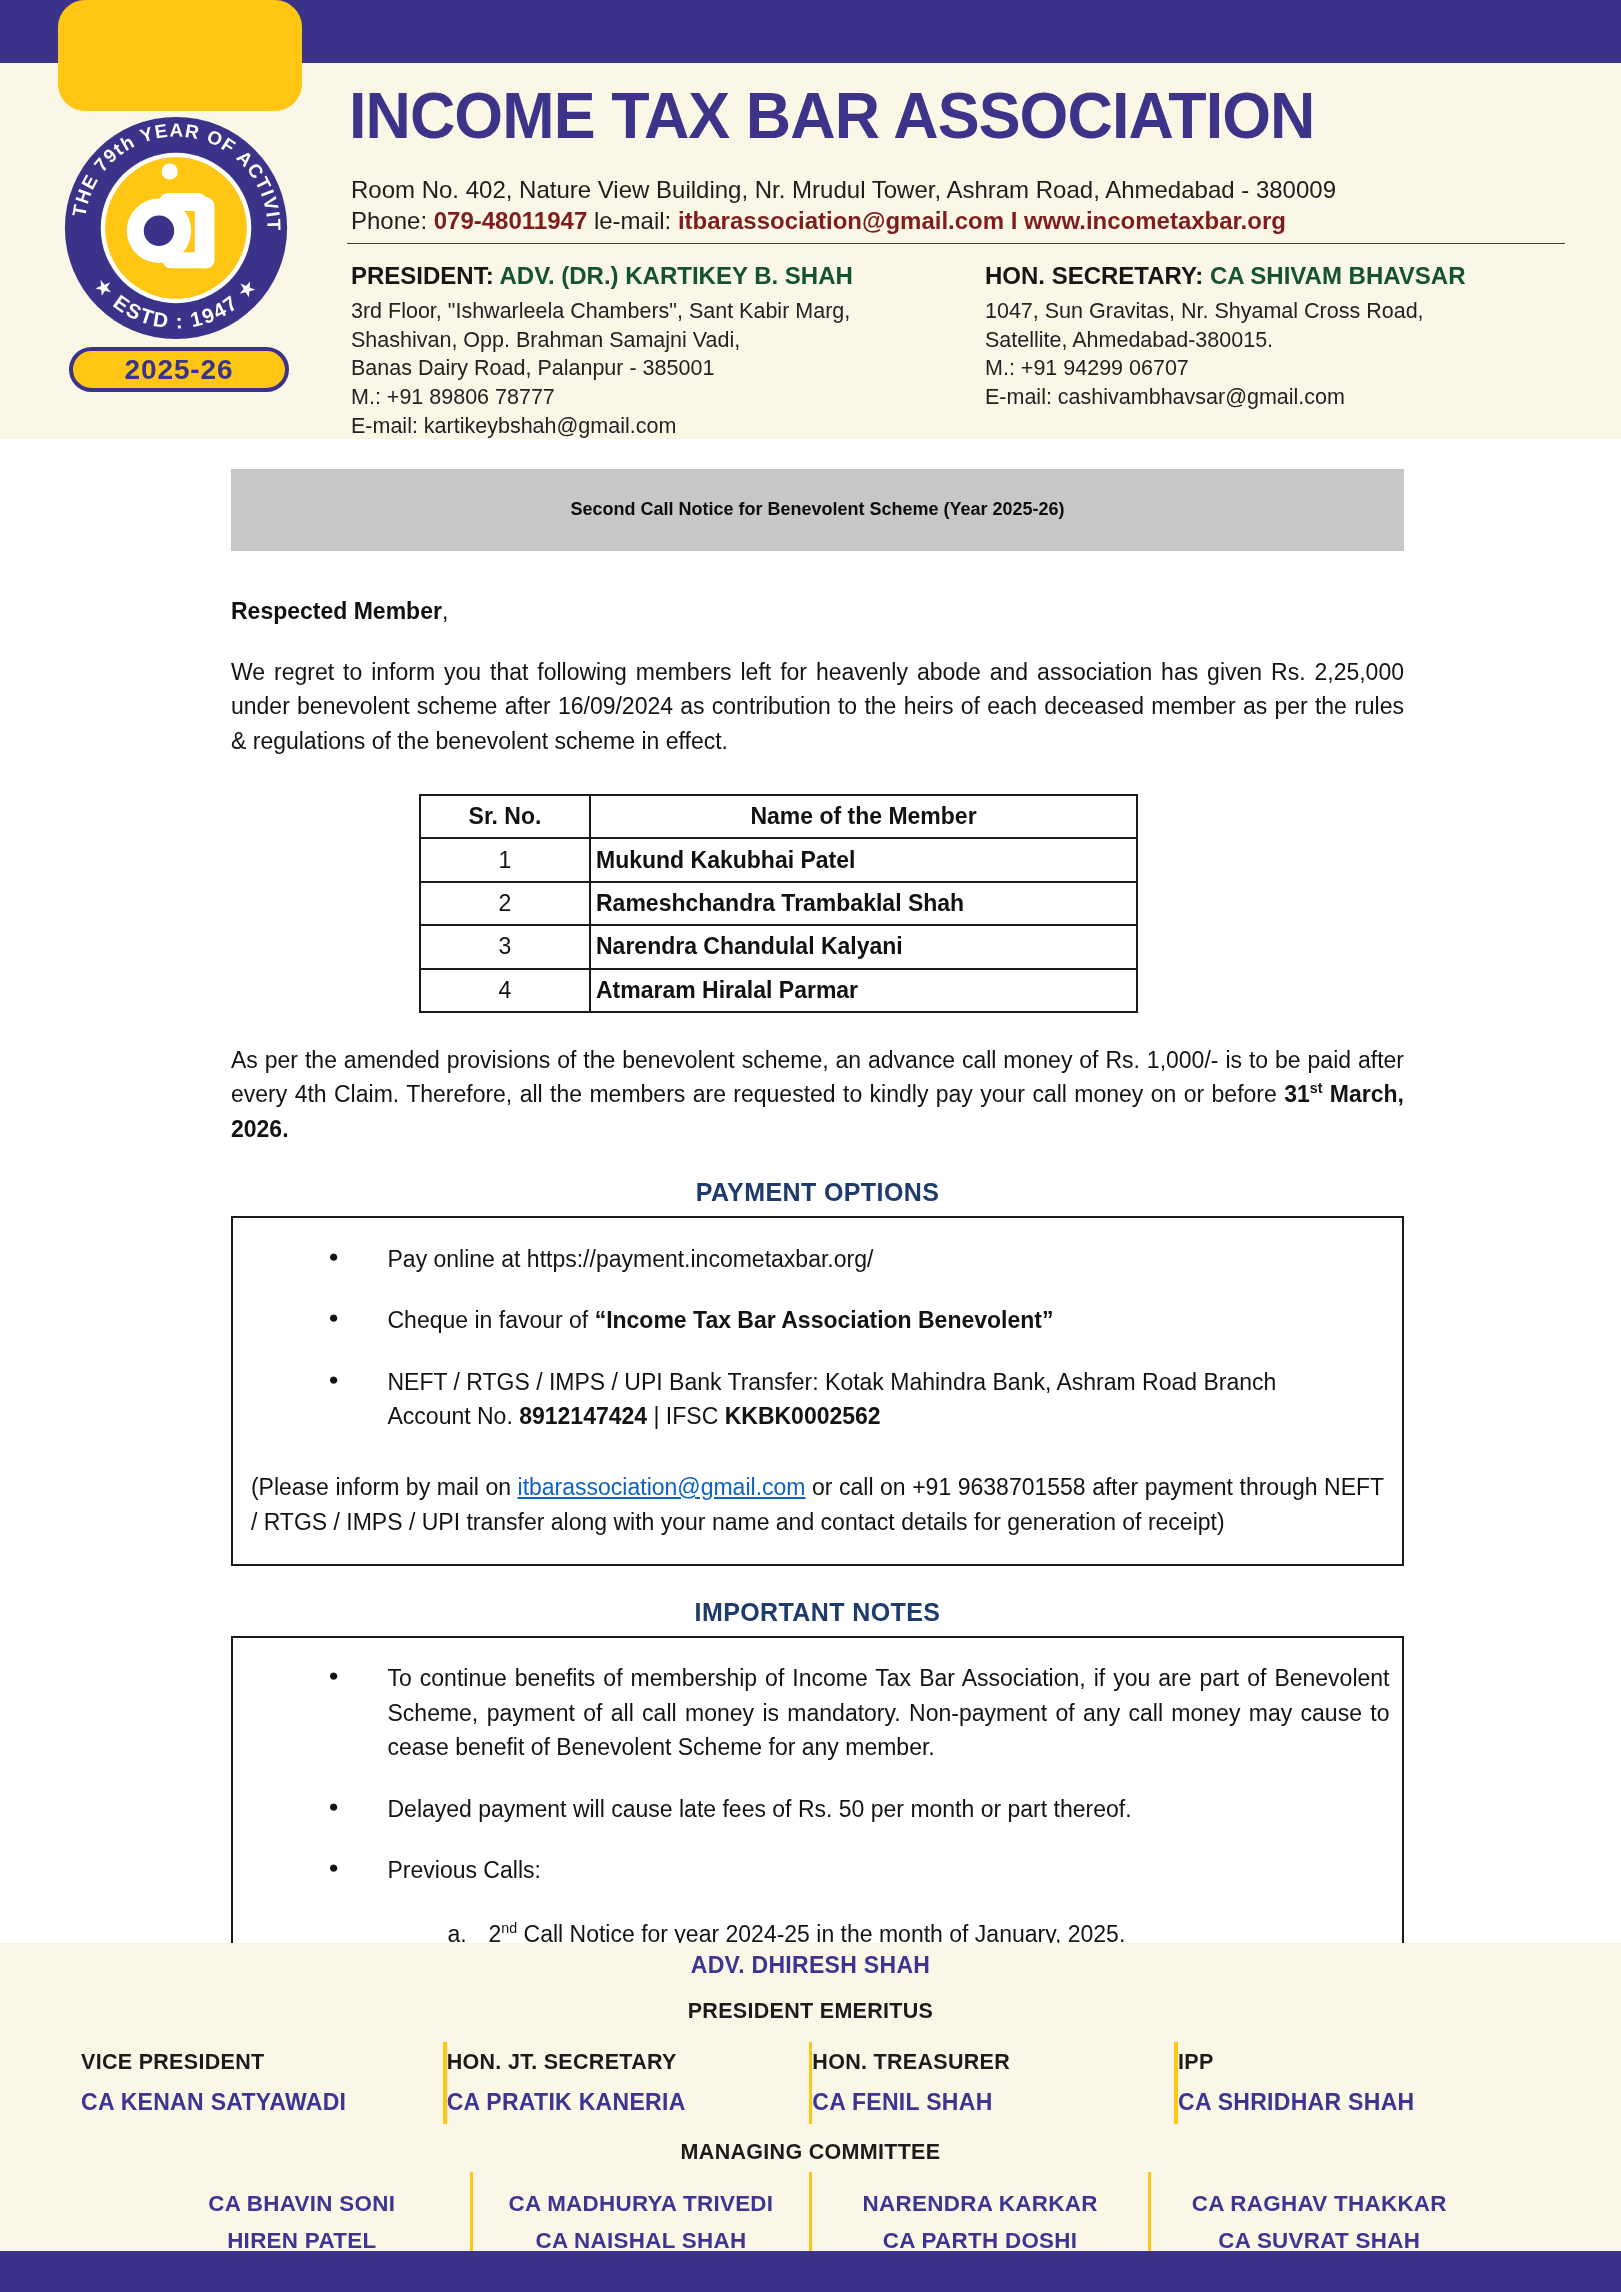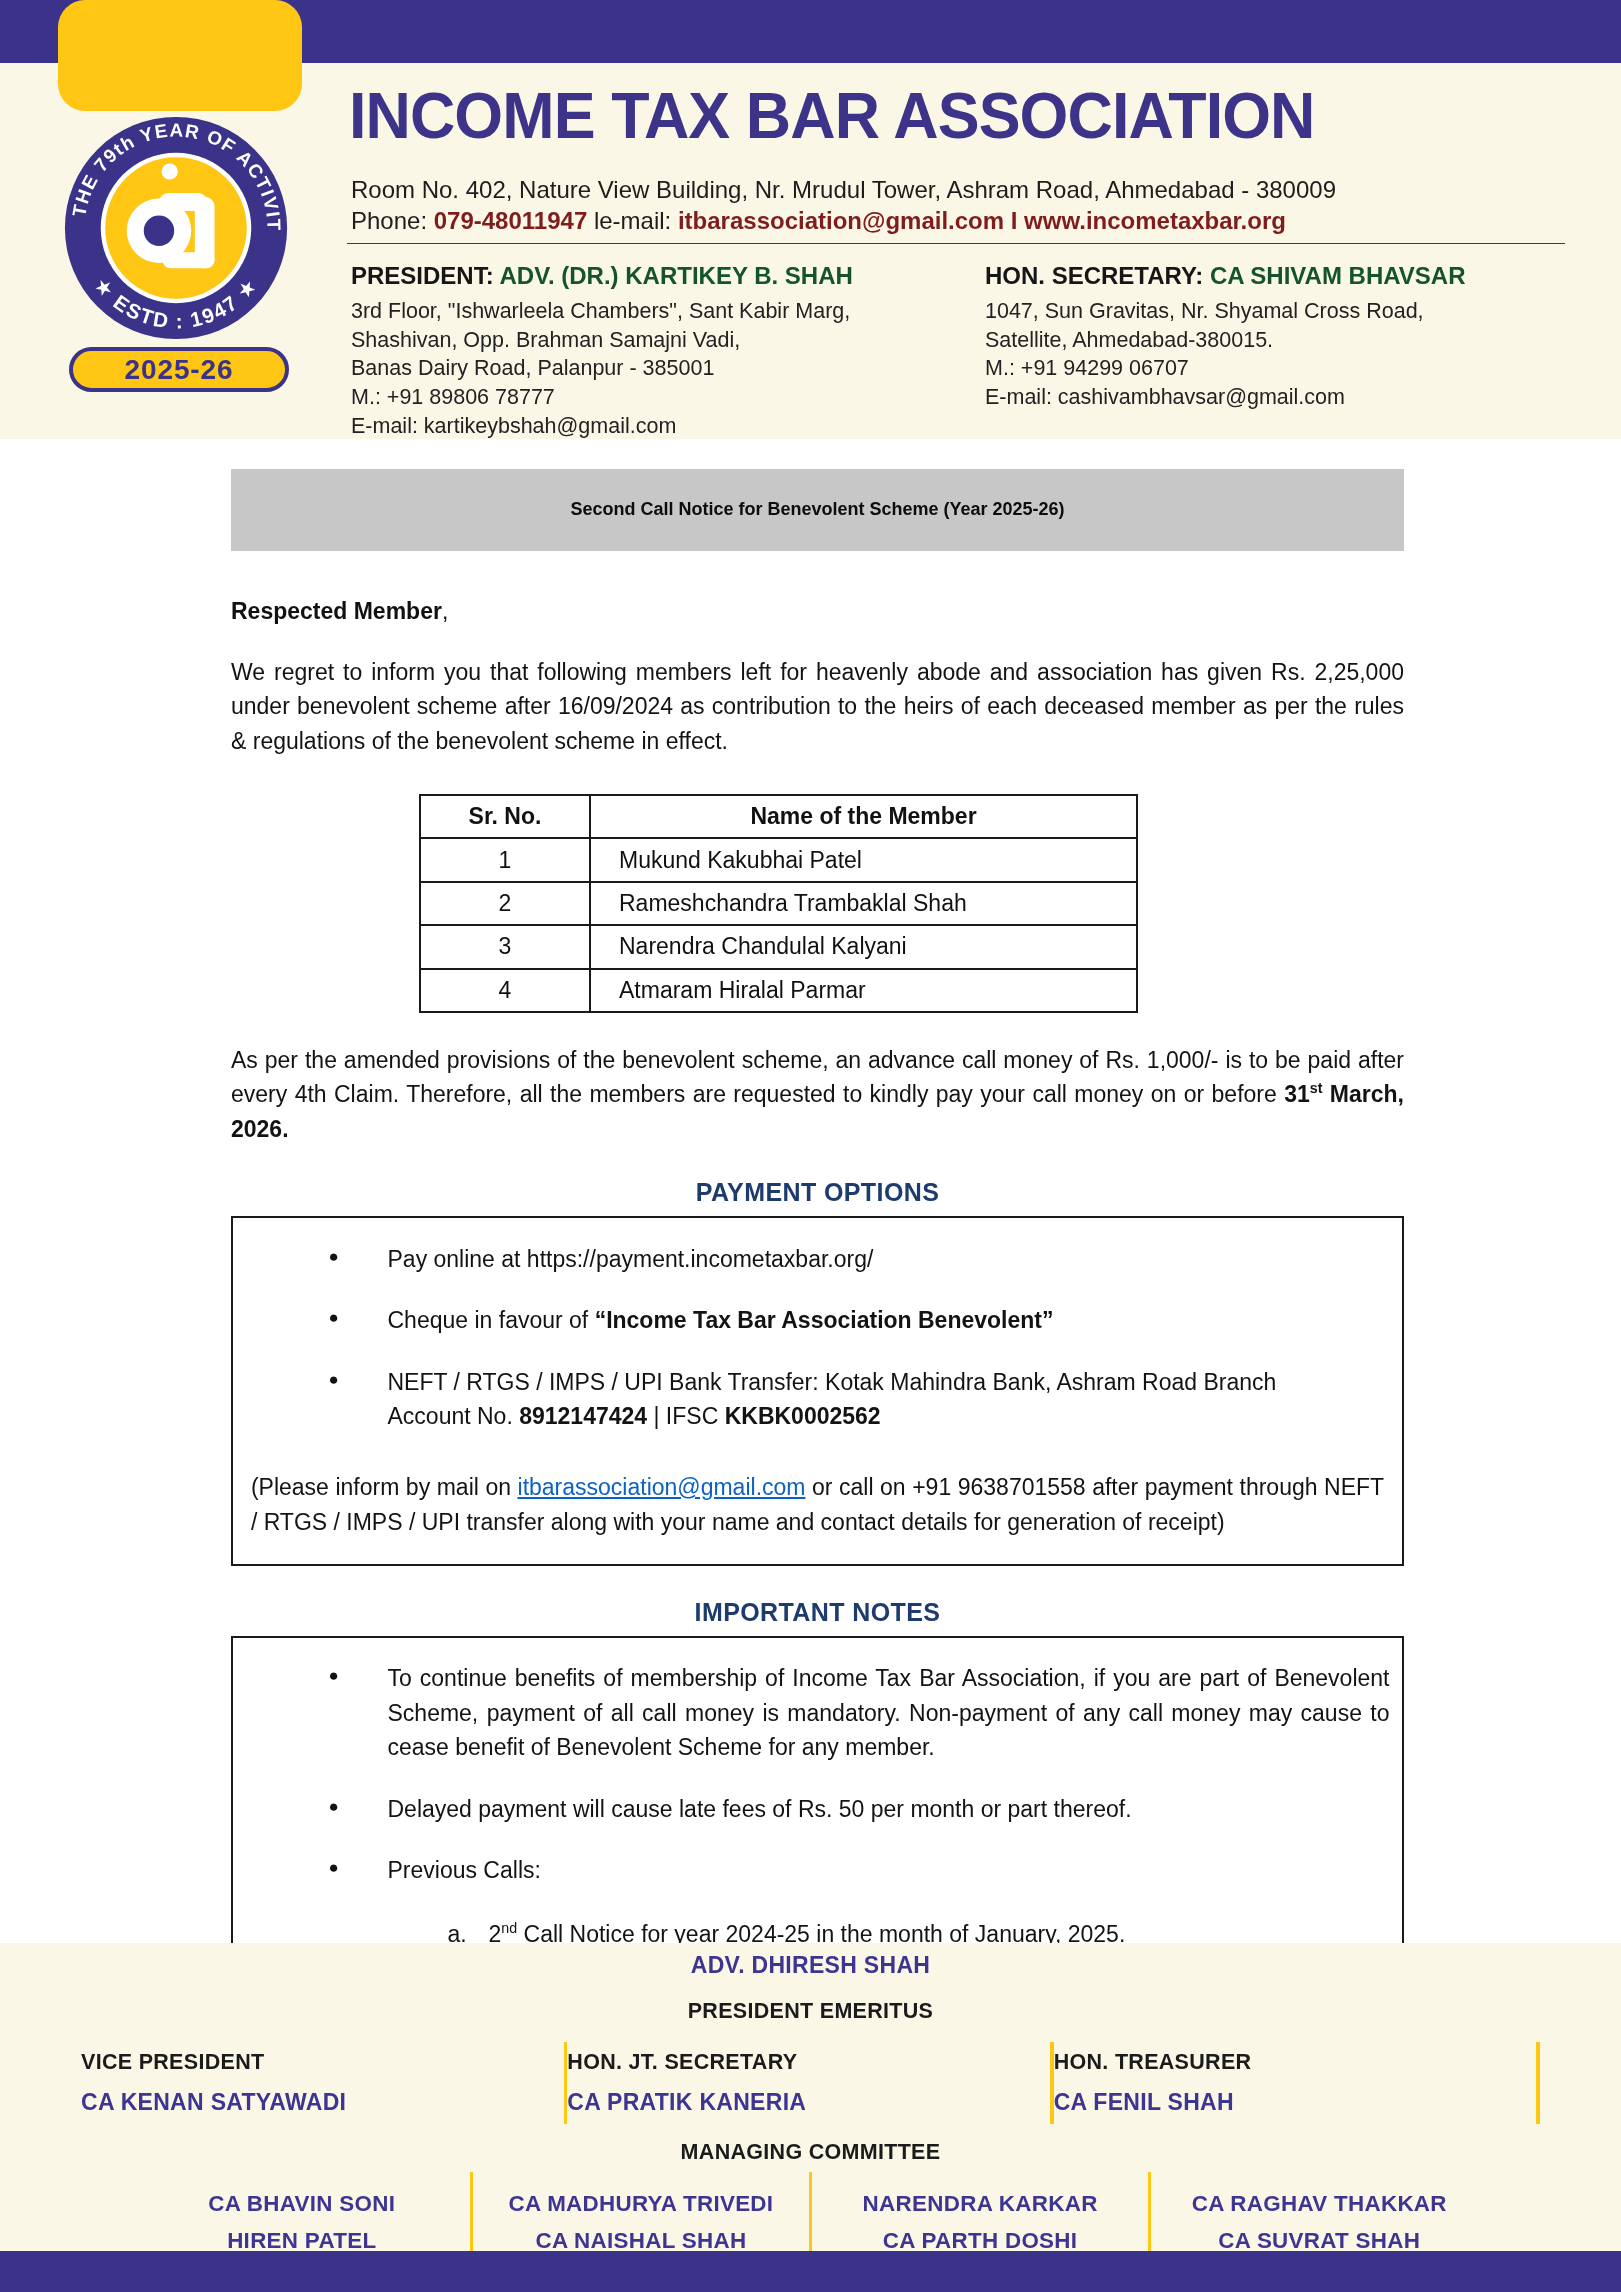--- a/index.html
+++ b/index.html
@@ -45,21 +45,21 @@
   }
   .salutation{margin-top:47px;font-size:23px;}
   .salutation b{font-weight:700;}
   .para{margin-top:30px;font-size:23px;line-height:1.5;text-align:justify;color:#131313;}
   .member-table{
     margin:36px 0 0 188px;border-collapse:collapse;width:719px;font-size:23px;
   }
   .member-table th,.member-table td{border:2.7px solid #1a1a1a;padding:7.2px 10.7px;height:41px;}
   .member-table th{font-weight:700;text-align:center;}
   .member-table td.sr{text-align:center;width:170px;}
-  .member-table td.nm{text-align:left;padding-left:28px;}
+  .member-table td.nm{text-align:left;padding-left:5px;font-weight:bold;}
   .section-heading{
     margin-top:32px;text-align:center;font-size:25px;font-weight:800;color:#1d3b6d;letter-spacing:0.4px;
   }
   .box{border:2.7px solid #1a1a1a;margin-top:9px;padding:21.5px 12.5px 23px 12.5px;font-size:23px;color:#131313;}
   .bullet-item{position:relative;padding-left:142px;margin-top:27px;line-height:1.5;text-align:justify;}
   .bullet-item:first-child{margin-top:1.8px;}
   .bullet-item .marker{position:absolute;left:83px;top:1.8px;font-size:17px;}
   .hang-line{display:block;}
   .box-para{margin-top:36px;line-height:1.55;text-align:justify;padding:0 5.4px;}
   .mail-link{color:#0b61c4;text-decoration:underline;}
@@ -305,20 +305,24 @@
       <div class="col">
         <span class="f-title">HON. JT. SECRETARY</span>
         <span class="f-name">CA PRATIK KANERIA</span>
       </div>
       <div class="vdiv"></div>
       <div class="col">
         <span class="f-title">HON. TREASURER</span>
         <span class="f-name">CA FENIL SHAH</span>
       </div>
       <div class="vdiv"></div>
+      <div class="col">
+        <span class="f-title">IPP</span>
+        <span class="f-name">CA SHRIDHAR SHAH</span>
+      </div>
     </div>
 
     <div class="f-center f-title committee-title">MANAGING COMMITTEE</div>
 
     <div class="committee-row">
       <div class="col">
         <span class="f-name">CA BHAVIN SONI</span>
         <span class="f-name">HIREN PATEL</span>
       </div>
       <div class="vdiv"></div>

